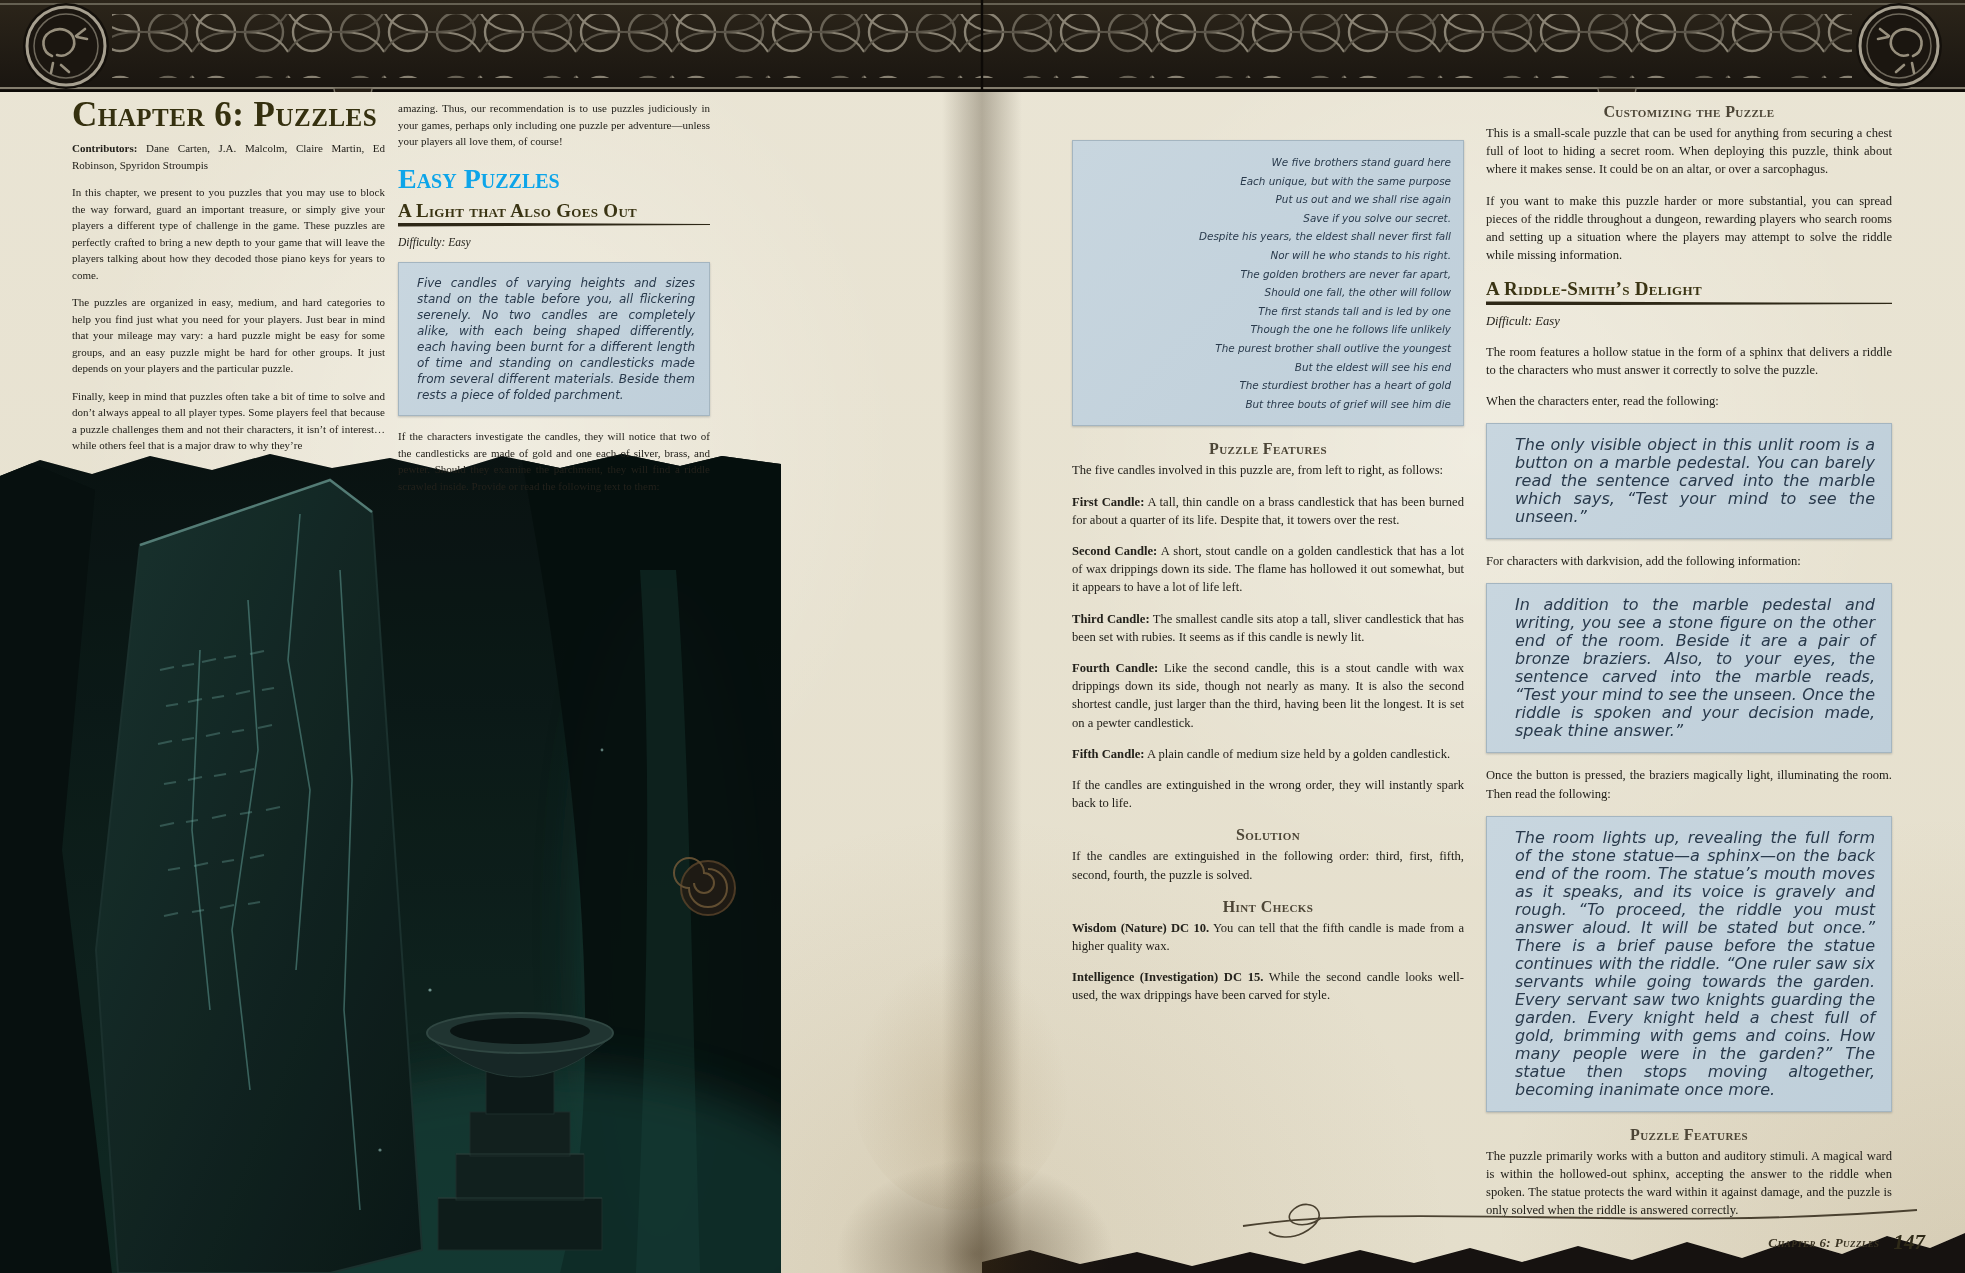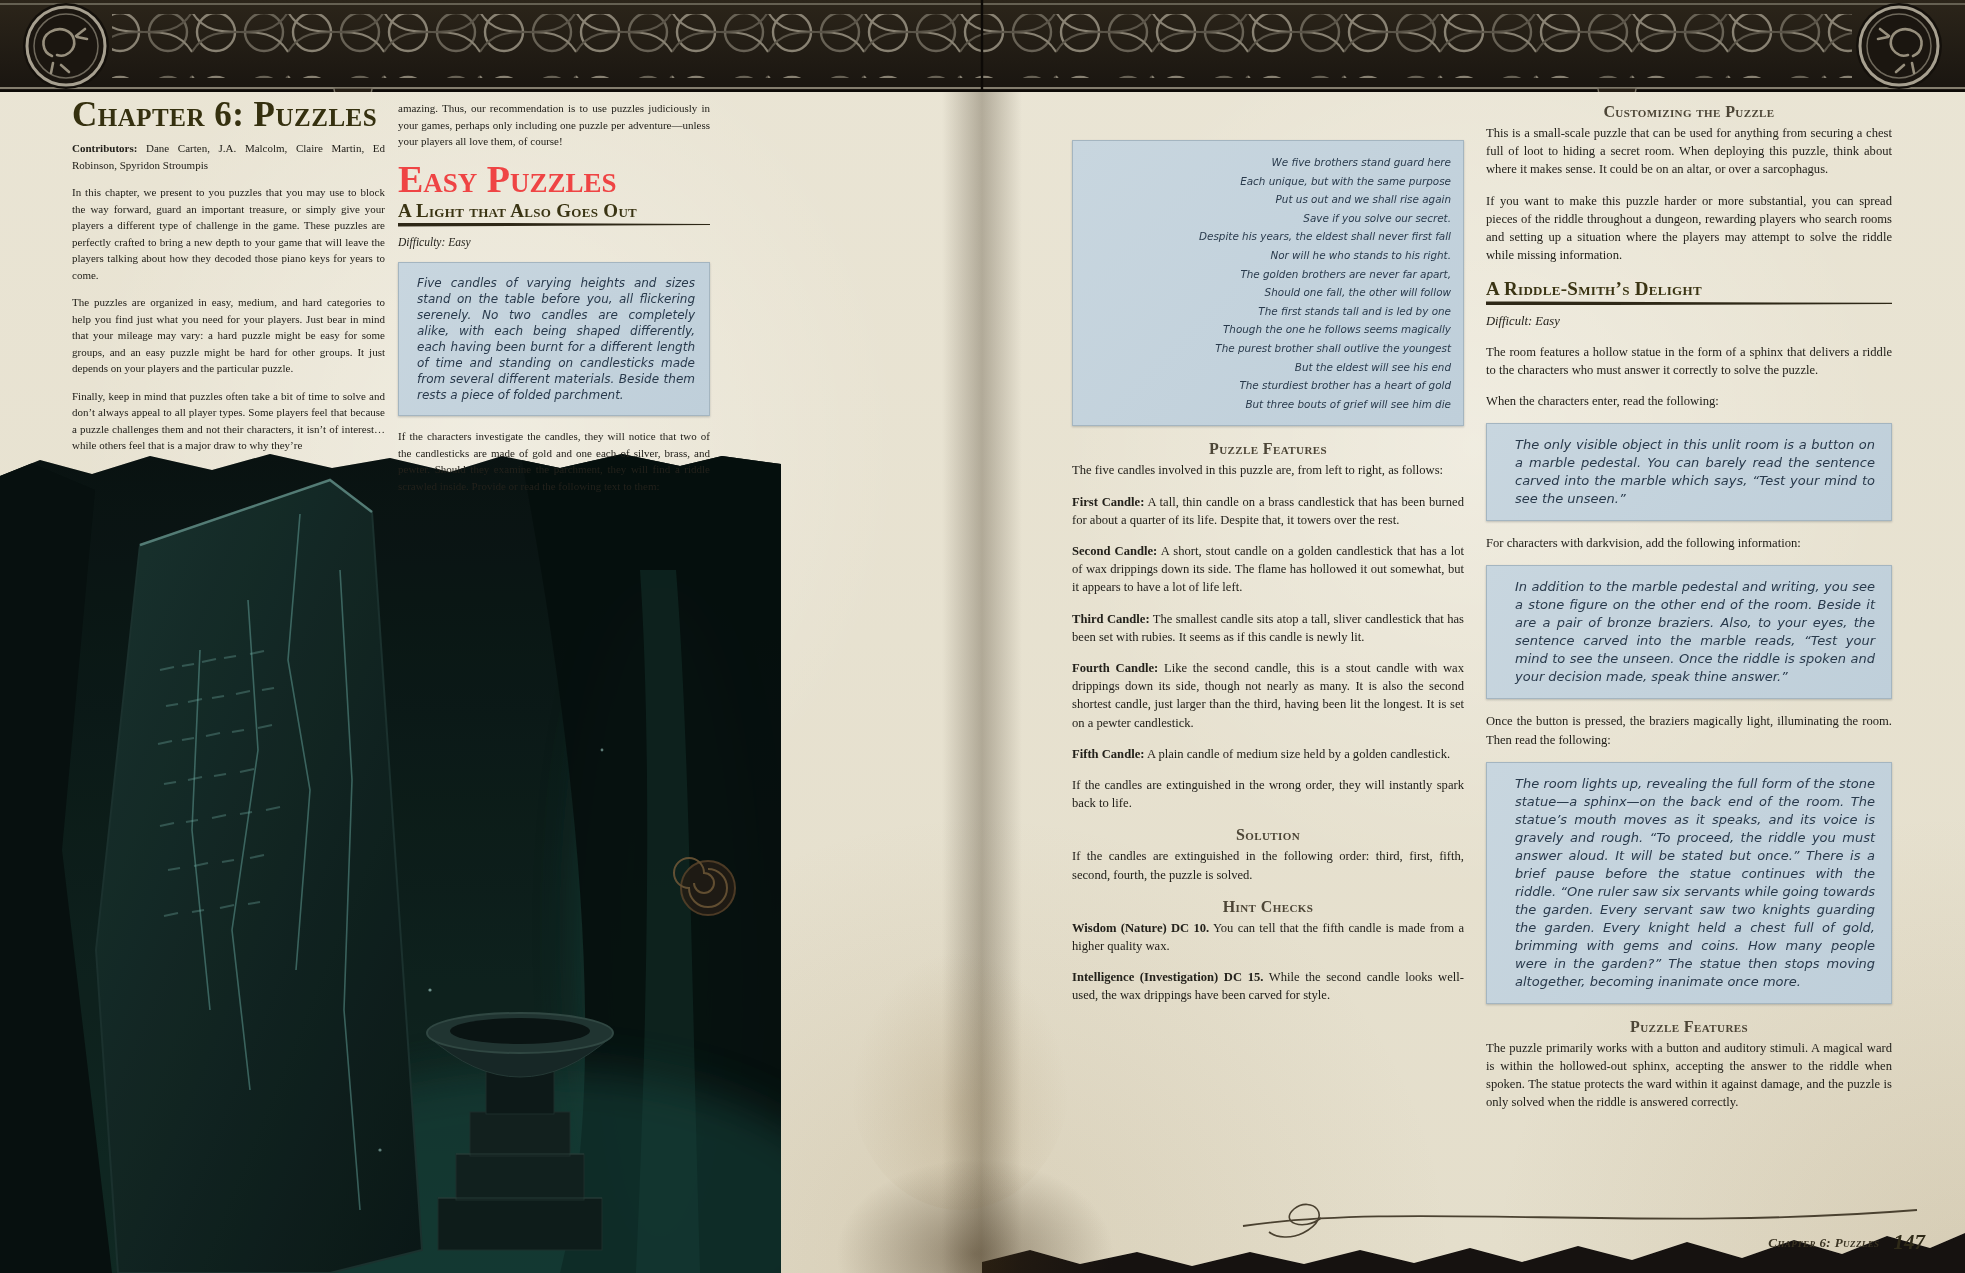--- a/index.html
+++ b/index.html
@@ -27,34 +27,34 @@
 
   
   .col{position:absolute;text-align:justify;}
   .pgL-body{font-size:11px;line-height:16.5px;}
   .pgR-body{font-size:12.6px;line-height:18.2px;}
   .para{margin:0 0 11px 0;}
   .pgR-body .para{margin:0 0 13px 0;}
   b{font-weight:700;}
   .chapter-title{font-variant:small-caps;font-weight:700;font-size:35px;letter-spacing:.5px;
       color:#35300f;line-height:38px;margin:0 0 6px 0;text-align:left;}
-  .h-easy{font-variant:small-caps;font-weight:700;font-size:38px;color:#ef4444;line-height:30px;
+  .h-easy{font-variant:small-caps;font-weight:700;font-size:28px;color:#0ea5e9;line-height:30px;
       margin:14px 0 4px 0;text-align:left;}
   .h-sub{font-variant:small-caps;font-weight:700;font-size:19px;color:#3a3413;line-height:21px;
       margin:6px 0 2px 0;text-align:left;letter-spacing:.3px;}
   .hrule{height:4px;background:#2e2817;clip-path:polygon(0 0,100% 36%,100% 64%,0 100%);margin:0 0 7px 0;}
   .h-minor{font-variant:small-caps;font-weight:600;font-size:16px;color:#4c4536;letter-spacing:.4px;
       margin:14px 0 3px 0;text-align:center;line-height:18px;}
   .difficulty{font-style:italic;margin:4px 0 12px 0;text-align:left;}
 
   .readaloud{background:linear-gradient(135deg,#c8d6df,#bfcfda);border:1px solid #a4b5c0;
       box-shadow:0 1px 2px rgba(40,50,60,.25);color:#293a4c;
       font-family:"DejaVu Sans",sans-serif;font-style:italic;}
   .ra-col2{font-size:12px;line-height:16px;padding:12px 14px 12px 18px;text-align:justify;margin:4px 0 12px 0;}
-  .ra-right{font-size:13px;line-height:18px;padding:12px 16px 12px 28px;text-align:justify;margin:4px 0 13px 0;}
+  .ra-right{font-size:16px;line-height:18px;padding:12px 16px 12px 28px;text-align:justify;margin:4px 0 13px 0;}
   .ra-riddle{font-size:10.4px;line-height:18.6px;padding:12px 12px 12px 26px;text-align:right;}
   .riddle-line{white-space:nowrap;}
 
   .footer{position:absolute;right:40px;top:1230px;text-align:right;font-style:italic;}
   .footer .chap{font-variant:small-caps;font-weight:700;font-size:13px;color:#3a3322;letter-spacing:.4px;vertical-align:baseline;}
   .footer .num{font-weight:700;font-size:21px;color:#2f2a18;margin-left:10px;vertical-align:-2px;}
   .flourish{position:absolute;left:1225px;top:1196px;}
 
   
   .art{position:absolute;left:0;top:450px;width:781px;height:823px;
@@ -192,21 +192,21 @@
     <div class="readaloud ra-riddle">
       <div class="riddle-line">We five brothers stand guard here</div>
       <div class="riddle-line">Each unique, but with the same purpose</div>
       <div class="riddle-line">Put us out and we shall rise again</div>
       <div class="riddle-line">Save if you solve our secret.</div>
       <div class="riddle-line">Despite his years, the eldest shall never first fall</div>
       <div class="riddle-line">Nor will he who stands to his right.</div>
       <div class="riddle-line">The golden brothers are never far apart,</div>
       <div class="riddle-line">Should one fall, the other will follow</div>
       <div class="riddle-line">The first stands tall and is led by one</div>
-      <div class="riddle-line">Though the one he follows seems magically</div>
+      <div class="riddle-line">Though the one he follows life unlikely</div>
       <div class="riddle-line">The purest brother shall outlive the youngest</div>
       <div class="riddle-line">But the eldest will see his end</div>
       <div class="riddle-line">The sturdiest brother has a heart of gold</div>
       <div class="riddle-line">But three bouts of grief will see him die</div>
     </div>
     <div class="h-minor">Puzzle Features</div>
     <p class="para">The five candles involved in this puzzle are, from left to right, as follows:</p>
     <p class="para"><b>First Candle:</b><span> A tall, thin candle on a brass candlestick that has been burned for about a quarter of its life. Despite that, it towers over the rest.</span></p>
     <p class="para"><b>Second Candle:</b><span> A short, stout candle on a golden candlestick that has a lot of wax drippings down its side. The flame has hollowed it out somewhat, but it appears to have a lot of life left.</span></p>
     <p class="para"><b>Third Candle:</b><span> The smallest candle sits atop a tall, sliver candlestick that has been set with rubies. It seems as if this candle is newly lit.</span></p>

